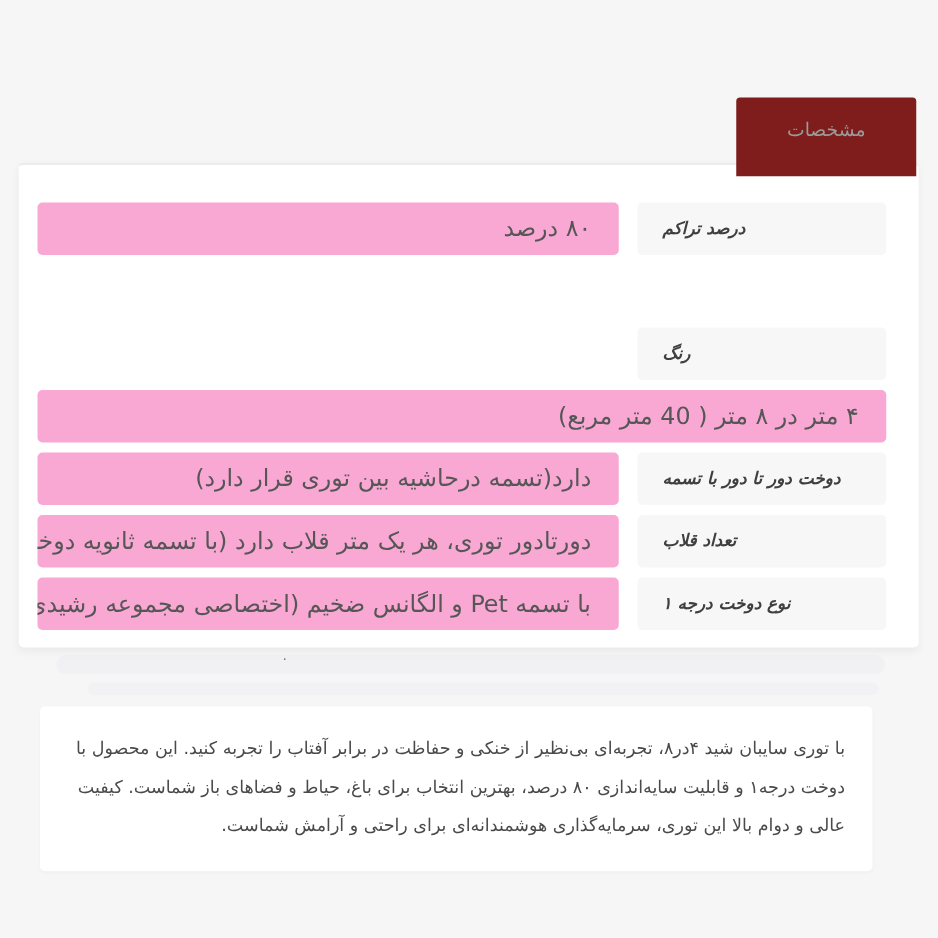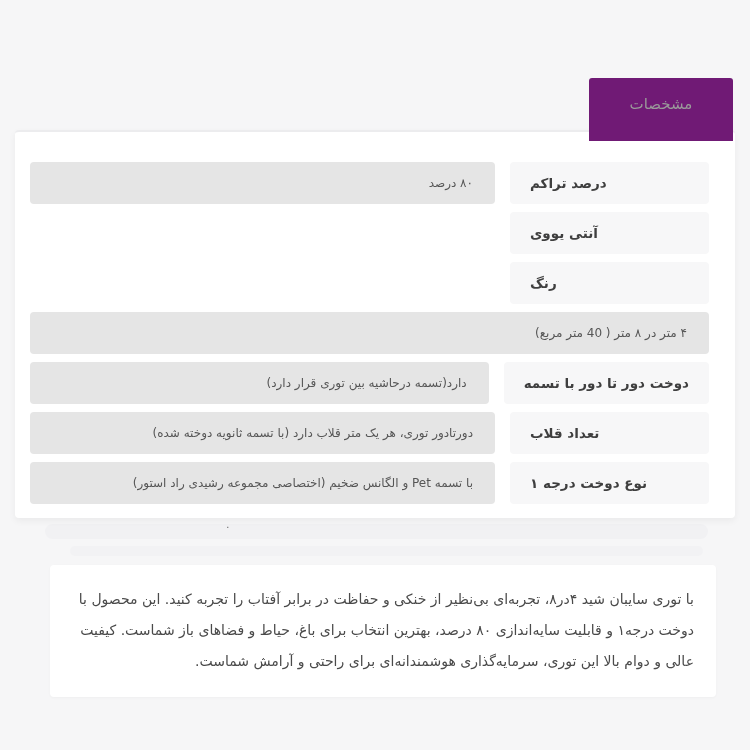--- a/index.html
+++ b/index.html
@@ -4,61 +4,61 @@
 <style>
   html,body{margin:0;padding:0;}
   body{
     width:750px;height:750px;position:relative;overflow:hidden;
     background:#f6f6f7;
     font-family:"DejaVu Sans",sans-serif;
     direction:rtl;
   }
   .tab{
     position:absolute;top:78px;right:17px;width:144px;height:63px;
-    background:#701a75;z-index:3;border-radius:3px 3px 0 0;
+    background:#7f1d1d;z-index:3;border-radius:3px 3px 0 0;
     display:flex;align-items:center;justify-content:center;
     padding-bottom:12px;box-sizing:border-box;
     color:#9a9a9a;font-size:15px;cursor:pointer;
   }
   .card{
     position:absolute;top:130px;left:15px;width:720px;height:388px;
     background:#ffffff;z-index:2;border-radius:4px;
     border-top:2px solid #ececee;box-sizing:border-box;
     box-shadow:0 3px 7px rgba(0,0,0,0.05);
     padding:30px 26px 14px 15px;
   }
   .spec-row{
     display:flex;gap:15px;height:42px;margin-bottom:8px;
   }
   .spec-label{
     flex:0 0 199px;background:#f7f7f8;border-radius:4px;
     display:flex;align-items:center;justify-content:flex-end; 
     padding:0 20px;box-sizing:border-box;
-    color:#3f3f3f;font-size:13.5px;font-weight:bold;white-space:nowrap;
+    color:#3f3f3f;font-size:13.5px;font-weight:bold;white-space:nowrap;font-style:italic;
   }
   .spec-value{
-    flex:1 1 auto;background:#e5e5e5;border-radius:4px;
+    flex:1 1 auto;background:#f9a8d4;border-radius:4px;
     display:flex;align-items:center;justify-content:flex-start; 
     padding:0 22px;box-sizing:border-box;
-    color:#565656;font-size:12px;white-space:nowrap;overflow:hidden;
+    color:#565656;font-size:19px;white-space:nowrap;overflow:hidden;
   }
   .band-1{
     position:absolute;top:524px;left:45px;width:663px;height:15px;
     background:#f1f1f3;border-radius:8px;z-index:1;
   }
   .band-2{
     position:absolute;top:546px;left:70px;width:633px;height:10px;
     background:#f2f2f4;border-radius:5px;z-index:1;
   }
   .stray-dot{
     position:absolute;top:519px;left:226px;z-index:2;
     color:#777777;font-size:11px;line-height:11px;
   }
   .desc-card{
-    position:absolute;top:565px;left:50px;width:666px;height:132px;
+    position:absolute;top:565px;left:32px;width:666px;height:132px;
     background:#ffffff;border-radius:4px;box-sizing:border-box;
     box-shadow:0 1px 3px rgba(0,0,0,0.03);
     padding:19px 22px;overflow:hidden;
   }
   .desc-text{
     color:#4a4a4a;font-size:14px;line-height:31px;text-align:right;
     margin:0;
   }
 </style>
 </head>
@@ -67,21 +67,20 @@
 <div class="tab">مشخصات</div>
 
 <div class="card">
 
   <div class="spec-row">
     <div class="spec-label">درصد تراکم</div>
     <div class="spec-value">۸۰ درصد</div>
   </div>
 
   <div class="spec-row">
-    <div class="spec-label">آنتی یووی</div>
   </div>
 
   <div class="spec-row">
     <div class="spec-label">رنگ</div>
   </div>
 
   <div class="spec-row">
     <div class="spec-value">۴ متر در ۸ متر ( 40 متر مربع)</div>
   </div>
 

